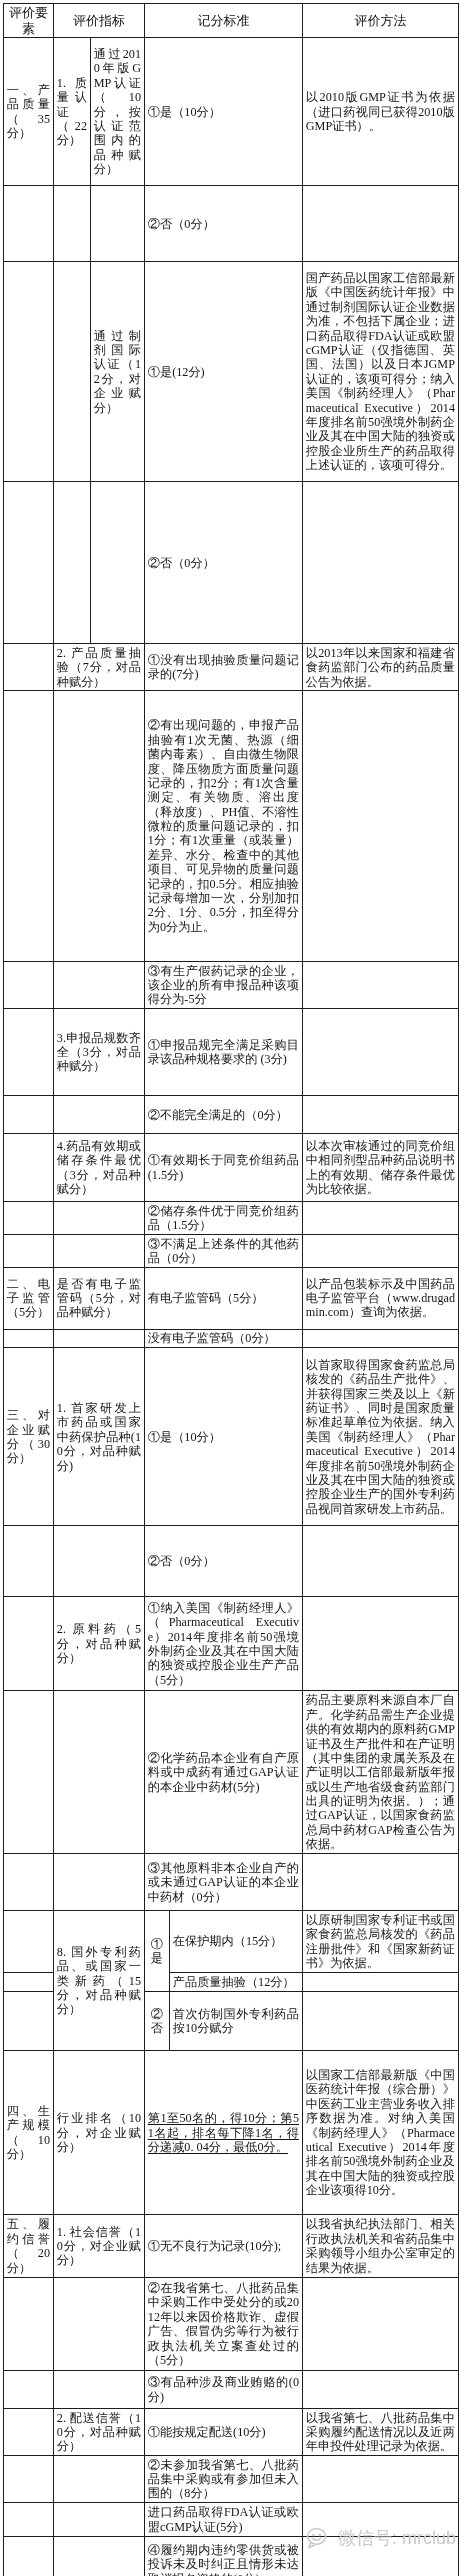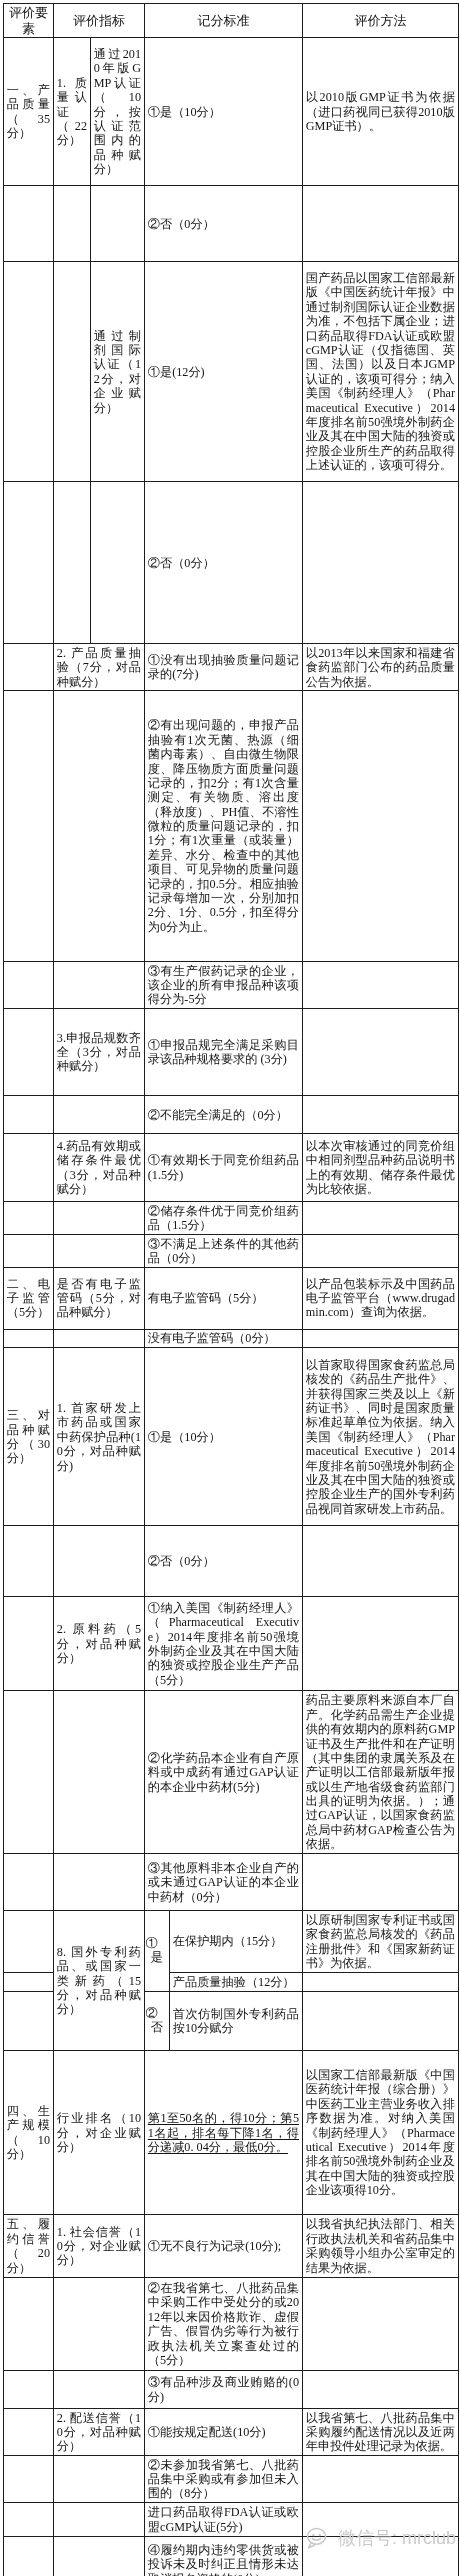--- a/index.html
+++ b/index.html
@@ -18,23 +18,22 @@
     vertical-align:middle;
     text-align:justify;text-align-last:left;
     word-break:break-all;
     overflow:hidden;
   }
   td.hd{
     text-align:center;text-align-last:center;
     font-size:13px;
   }
   td.flag{
-    text-align-last:center;
+    text-align:center;text-align-last:center;
     padding:1.4px 0.7px;
-    font-family:Liberation Mono, monospace;
   }
   td.strongline{
     font-weight:normal;
     text-decoration:underline;
     text-underline-offset:2.2px;
   }
   .watermark{
     position:absolute;left:305px;top:2526px;
     display:flex;align-items:center;gap:7px;
     color:#c9c9c9;font-size:18px;
@@ -159,21 +158,21 @@
     </tr>
 
     <tr style="height:18.7px">
       <td></td>
       <td colspan="2"></td>
       <td colspan="2">没有电子监管码（0分）</td>
       <td></td>
     </tr>
 
     <tr style="height:178px">
-      <td>三、对品种赋分（30分）</td>
+      <td>三、对企业赋分（30分）</td>
       <td colspan="2">1. 首家研发上市药品或国家中药保护品种(10分，对品种赋分)</td>
       <td colspan="2">①是（10分）</td>
       <td>以首家取得国家食药监总局核发的《药品生产批件》、并获得国家三类及以上《新药证书》、同时是国家质量标准起草单位为依据。纳入美国《制药经理人》（Pharmaceutical Executive）2014年度排名前50强境外制药企业及其在中国大陆的独资或控股企业生产的国外专利药品视同首家研发上市药品。</td>
     </tr>
 
     <tr style="height:71px">
       <td></td>
       <td colspan="2"></td>
       <td colspan="2">②否（0分）</td>
       <td></td>

